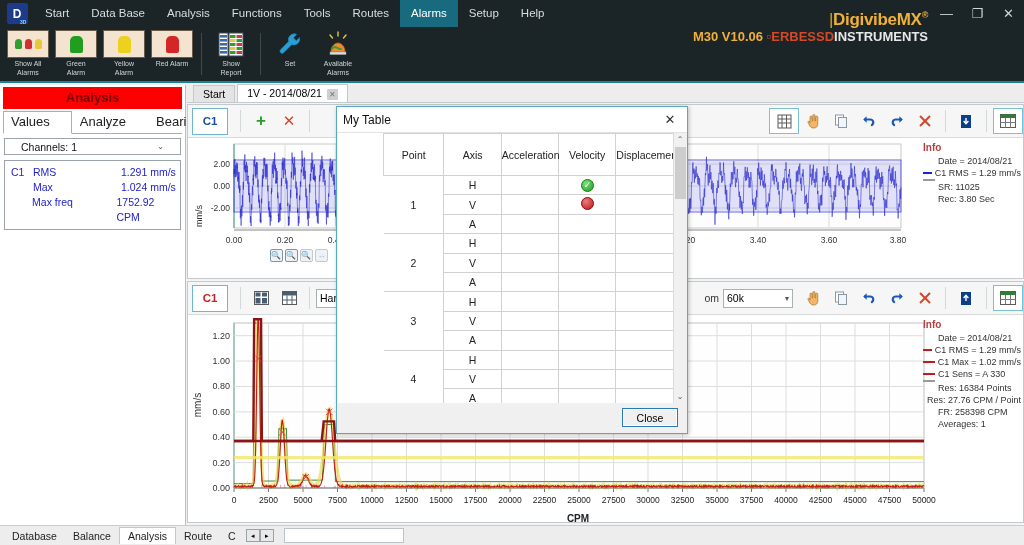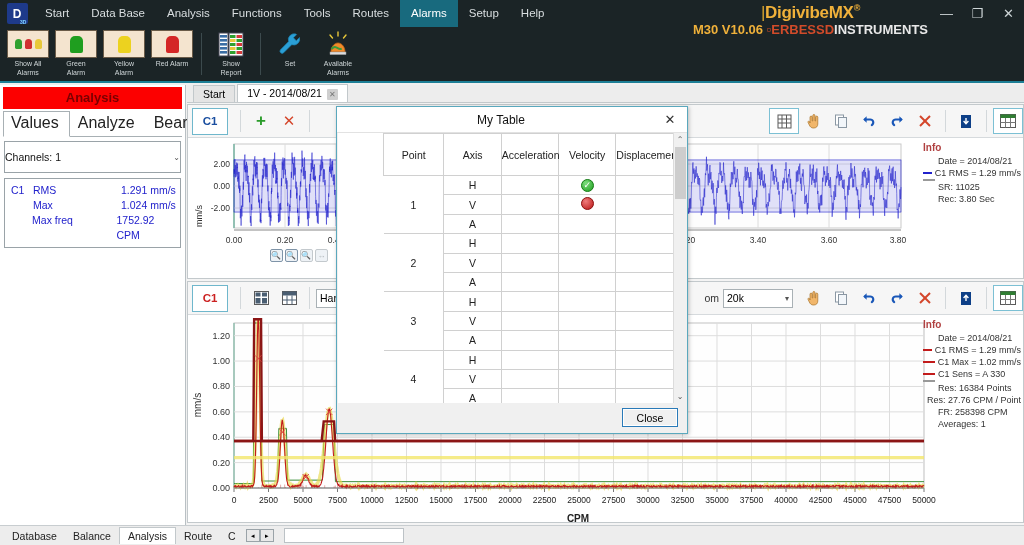--- a/index.html
+++ b/index.html
@@ -25,21 +25,21 @@
     color:#fff;font-weight:bold;font-size:12px;position:relative;
   }
   .logo-box .sub { position:absolute;bottom:-1px;right:1px;font-size:5px;color:#7fd3ff;}
   .menu { display:flex; align-items:center; height:27px; }
   .menu-item {
     color:#d9dee0; padding:0 11px; height:27px; line-height:27px; font-size:11.5px;
     cursor:default;
   }
   .menu-item.active { background:#186a7e; color:#fff; }
   .brandwrap {
-    position:absolute; right:96px; top:4px; text-align:center; line-height:1;
+    position:absolute; right:96px; top:11px; text-align:right; line-height:1;
   }
   .brand1 { font-size:17px; font-weight:bold; letter-spacing:-0.3px; }
   .brand1 .bar { color:#d6a32e; font-weight:normal; }
   .brand1 .dig { color:#f0b13a; }
   .brand1 .mx { color:#f0b13a; }
   .brand2 { font-size:13px; font-weight:bold; margin-top:2px; color:#f0b13a; }
   .brand2 .eb { color:#d14b2a; }
   .brand2 .ins { color:#e8e8e8; }
   .wincontrols { position:absolute; right:0; top:0; display:flex; height:27px;}
   .wc { width:31px;height:27px;display:flex;align-items:center;justify-content:center;color:#cfd6d8;font-size:13px;}
@@ -69,25 +69,25 @@
   
   .leftpanel {
     position:absolute; left:0; top:0; width:186px; bottom:0;
     background:#ffffff; border-right:1px solid #b9c0c4;
   }
   .analysis-hdr {
     margin:2px 3px 0 3px; background:#fc0000; color:#7a0000;
     text-align:center; font-weight:bold; font-size:13px; padding:3px 0 4px 0;
   }
   .ltabs { display:flex; border-bottom:1px solid #a8b0b4; margin:2px 3px 0 3px; }
-  .ltab { padding:2px 10px 3px 7px; font-size:16px; color:#222; border:1px solid transparent;}
+  .ltab { padding:2px 21px 3px 7px; font-size:13px; color:#222; border:1px solid transparent;}
   .ltab.active { background:#fff; border:1px solid #a8b0b4; border-bottom:1px solid #fff; margin-bottom:-1px;}
   .chansel {
-    margin:4px 4px 0 4px; height:32px; border:1px solid #9aa3a8; background:#fff;
-    display:flex; align-items:center; padding:0 0; font-size:10.5px; justify-content:space-between;
+    margin:4px 4px 0 4px; height:17px; border:1px solid #9aa3a8; background:#fff;
+    display:flex; align-items:center; padding:0 16px; font-size:10.5px; justify-content:space-between;
   }
   .chansel .cv { color:#111; }
   .chev { color:#555; font-size:8px; }
   .valbox { margin:5px 4px 0 4px; border:1px solid #9aa3a8; background:#fff; padding:4px 2px; }
   .vrow { display:flex; font-size:10.5px; color:#2222cc; line-height:15px; }
   .vrow .c1 { width:26px; text-align:left; padding-left:4px; color:#2222cc; }
   .vrow .nm { width:88px; }
   .vrow .vl { }
 
   
@@ -127,21 +127,21 @@
 
   
   .modal {
     position:absolute; left:336px; top:106px; width:352px; height:328px;
     background:#f0f0f0; border:1px solid #5aa8bd;
     box-shadow:1px 1px 4px rgba(0,0,0,.25);
     z-index:50;
   }
   .modal-title { height:26px; background:#fff; display:flex; align-items:center;
                  padding:0 6px; font-size:12px; color:#111; border-bottom:1px solid #e2e2e2;}
-  .modal-title .t { flex:1;text-align:center; }
+  .modal-title .t { flex:1; }
   .modal-close { width:22px;height:20px;display:flex;align-items:center;justify-content:center;
                  color:#333;font-size:13px;}
   .modal-body { position:absolute; top:26px; left:1px; right:1px; bottom:30px; background:#fff; overflow:hidden;}
   .mtable { width:100%; border-collapse:collapse; font-size:10.5px; table-layout:fixed;margin-left:45px;}
   .mtable th {
     font-weight:normal; border:1px solid #d0d0d0; height:42px; color:#222; background:#fff;
   }
   .mtable td { border:1px solid #d0d0d0; height:19.4px; text-align:center; color:#222; background:#fff;}
   .mtable td.pt { border-left:none; }
   .vscroll { position:absolute; right:1px; top:26px; bottom:30px; width:13px; background:#f0f0f0; border-left:1px solid #dcdcdc;}
@@ -523,21 +523,21 @@
         <div class="tsep"></div>
         <div class="selwrap" style="width:54px">
           <span>Han</span>
           <span class="chev">▾</span>
         </div>
 
         <div style="flex:1"></div>
 
         <span style="font-size:10.5px;color:#333;margin-right:4px">om</span>
         <div class="selwrap" style="width:70px;margin-right:6px">
-          <span>20k</span>
+          <span>60k</span>
           <span class="chev">▾</span>
         </div>
 
         <div class="tbtn">
           <svg width="16" height="16" viewBox="0 0 16 16">
               <path d="M5 10V4.2a1.1 1.1 0 0 1 2.2 0V8h.6V2.6a1.1 1.1 0 0 1 2.2 0V8h.6V4.2a1.1 1.1 0 0 1 2.2 0V11c0 2.4-1.6 4-3.8 4H8.2C6.2 15 5 13.6 4.3 12L3 9.3c-.4-.9.9-1.7 1.5-.7z" fill="#f1b66a" stroke="#a8742b" stroke-width="0.7"></path>
             </svg>
         </div>
         <div class="tbtn">
           <svg width="15" height="15" viewBox="0 0 15 15">

